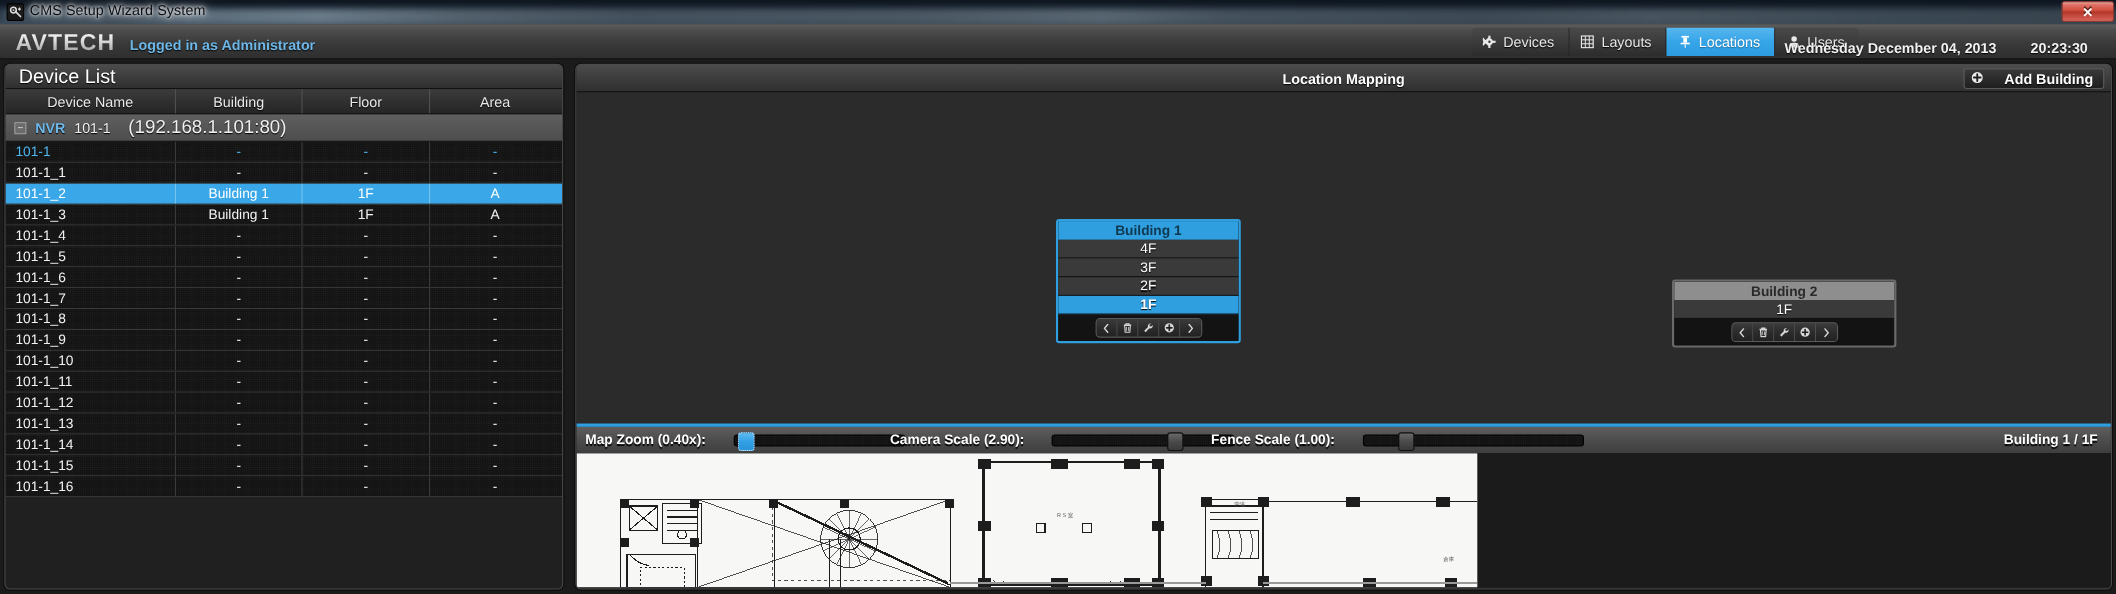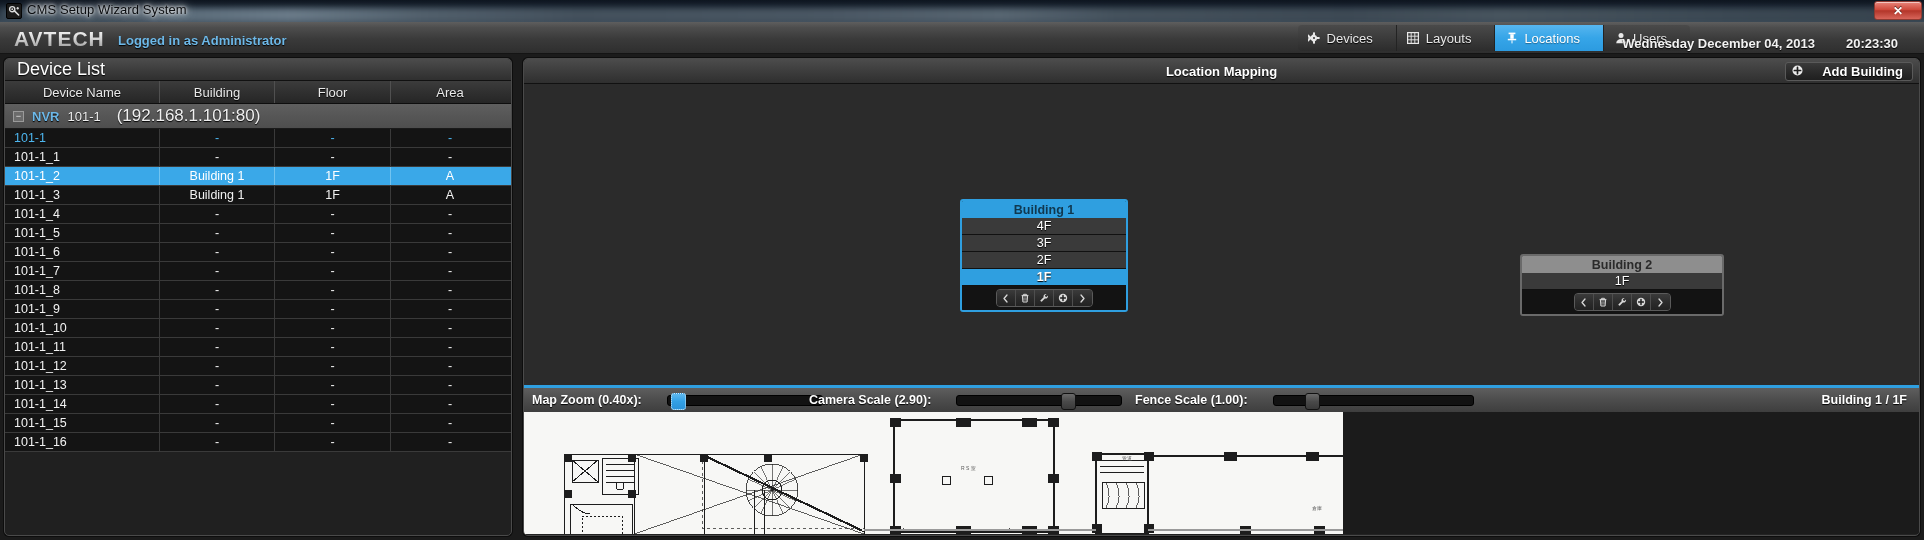--- a/index.html
+++ b/index.html
@@ -57,21 +57,21 @@
     font-family:"Liberation Sans", sans-serif;
   }
   #login-status{
     position:absolute; left:118px; top:11px;
     font-size:13px; font-weight:bold; color:#6db8e8;
     text-shadow:0 1px 1px #000;
   }
   #navtabs{ position:absolute; right:234px; top:3px; height:26px; display:flex;
     border-radius:4px; overflow:hidden; }
   .navtab{
-    height:26px; padding:0 23px 0 10px; display:flex; align-items:center; gap:6px;
+    height:26px; padding:0 13px 0 10px; display:flex; align-items:center; gap:6px;
     background:linear-gradient(180deg,#4a4a4a 0%,#3b3b3b 50%,#2c2c2c 100%);
     color:#e8e8e8; font-size:13px; border-right:1px solid #232323;
     text-shadow:0 1px 1px #000;
   }
   .navtab:last-child{ border-right:none; }
   .navtab.active{
     background:linear-gradient(180deg,#57b6ef 0%,#36a5e8 50%,#2c9be0 100%);
     color:#fff; text-shadow:0 1px 1px rgba(0,0,0,.35);
   }
   .navtab .ic{ width:13px; height:13px; display:inline-flex; align-items:center;
@@ -503,21 +503,21 @@
           <div class="sld-track" style="width: 156px;">
             <div class="sld-knob focus" style="left: 2.82px;"></div>
           </div>
         </div>
         <div class="sld-group" style="position: absolute; left: 285px; top: 50%; transform: translateY(-50%);">
           <div class="sld-label">Camera Scale (2.90):</div>
           <div class="sld-track" style="width: 166px;">
             <div class="sld-knob" style="left: 104.19px;"></div>
           </div>
         </div>
-        <div class="sld-group" style="position: absolute; left: 571px; top: 50%; transform: translateY(-50%); padding-left: 40px;">
+        <div class="sld-group" style="position: absolute; left: 537px; top: 50%; transform: translateY(-50%); padding-left: 40px;">
           <div class="sld-label">Fence Scale (1.00):</div>
           <div class="sld-track" style="width: 201px;">
             <div class="sld-knob" style="left: 31.62px;"></div>
           </div>
         </div>
       </div>
     <div id="bld-indicator">Building 1 / 1F</div>
   </div>
 
   <div id="floorplan-wrap">

